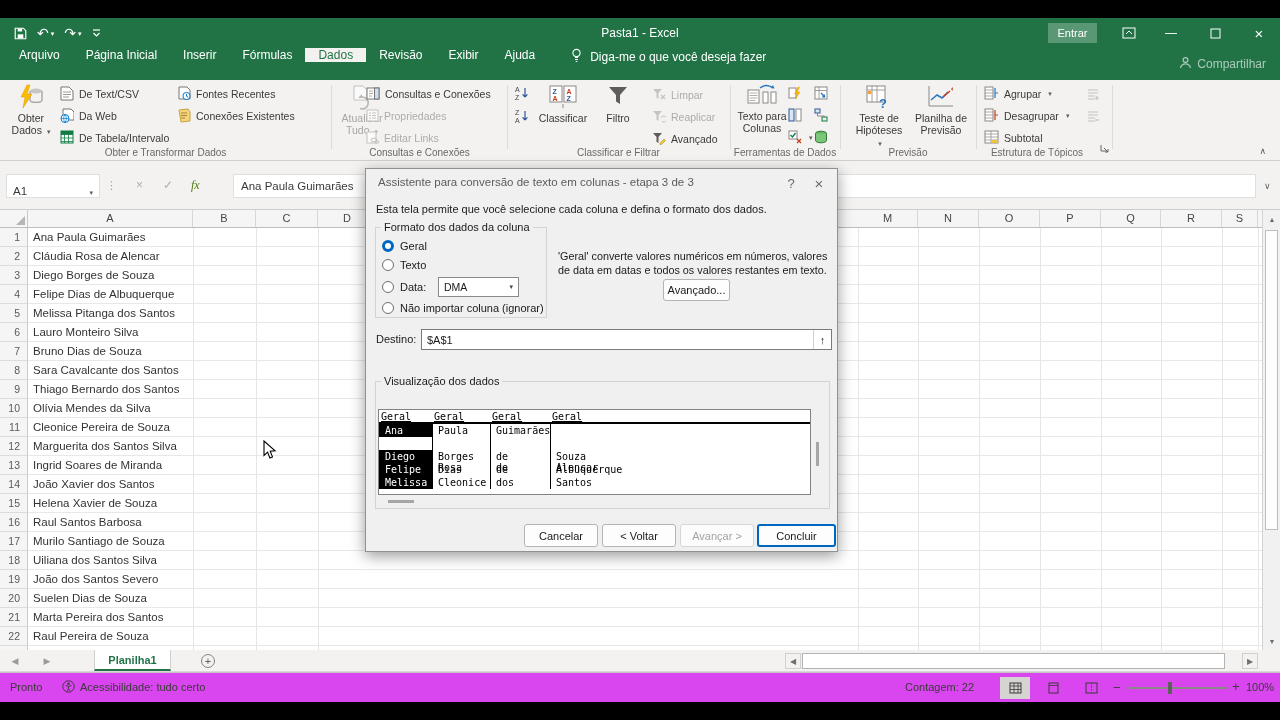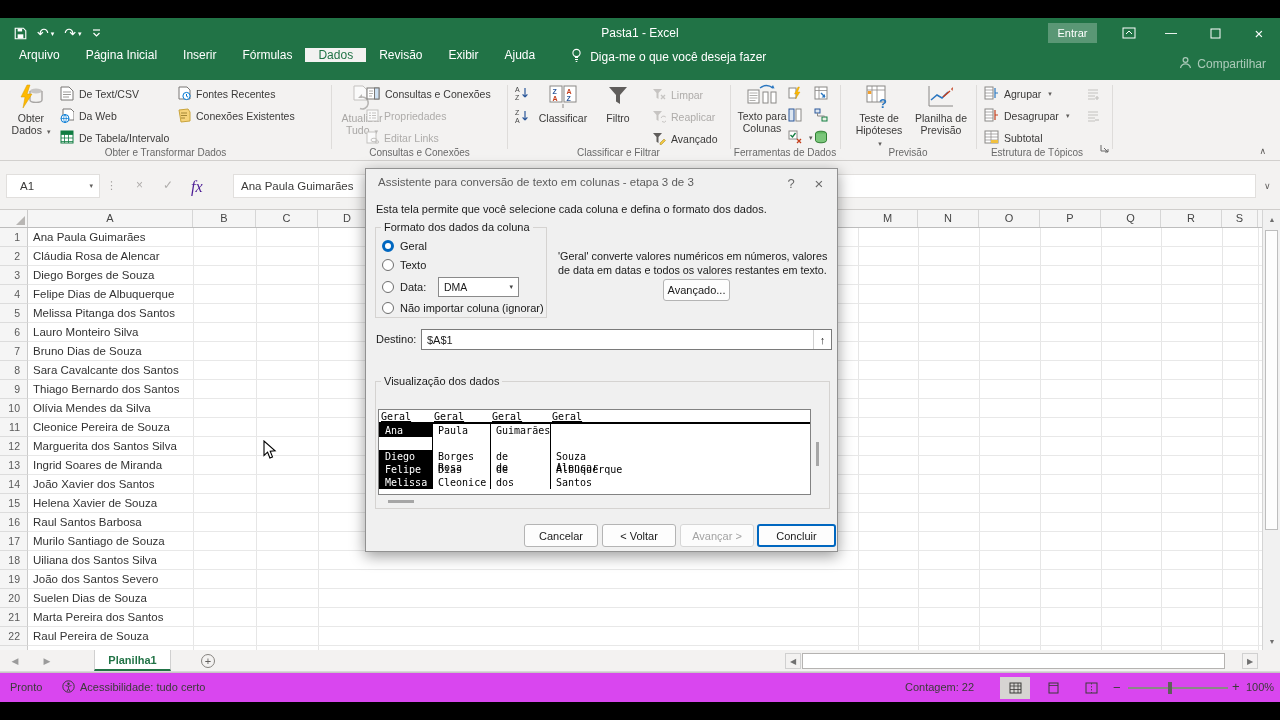--- a/index.html
+++ b/index.html
@@ -26,21 +26,21 @@
   .gsep{position:absolute;top:5px;height:64px;width:1px;background:#dedcda}
   .glabel{position:absolute;bottom:2px;left:0;right:0;text-align:center;font-size:10px;color:#696969;white-space:nowrap}
   .bigbtn{position:absolute;display:flex;flex-direction:column;align-items:center;font-size:10.5px;color:#3b3a39;text-align:center;line-height:12px}
   .bigbtn.dis{color:#a8a6a4}
   .ritem{position:absolute;display:flex;align-items:center;gap:5px;font-size:10.5px;color:#3b3a39;white-space:nowrap;height:18px}
   .ritem.dis{color:#aeacaa}
   .caret{font-size:7px;color:#605e5c;margin-left:2px}
   .dis .caret{color:#b5b3b1}
   
   .fbar{position:absolute;left:0;top:161px;width:1280px;height:49px;background:#f3f2f1;border-bottom:1px solid #cfcdcb}
-  .namebox{position:absolute;left:6px;top:13px;width:94px;height:24px;background:#fff;border:1px solid #e1dfdd;font-size:11.5px;color:#3b3a39;display:flex;align-items:center;padding-left:13px}
+  .namebox{position:absolute;left:6px;top:13px;width:94px;height:24px;background:#fff;border:1px solid #e1dfdd;font-size:11.5px;color:#3b3a39;display:flex;align-items:flex-end;padding-left:6px}
   .ffield{position:absolute;left:233px;top:13px;width:1023px;height:24px;background:#fff;border:1px solid #e1dfdd;font-size:11.5px;color:#3b3a39;display:flex;align-items:center;padding-left:7px;overflow:hidden;white-space:nowrap}
   
   .gridbg{position:absolute;left:0;top:210px;width:1262px;height:440px;background:#fff}
   .colheaders{position:absolute;left:0;top:210px;width:1262px;height:18px;background:#f5f5f5;border-bottom:1px solid #bdbdbd}
   .chcell{position:absolute;top:0;height:17px;text-align:center;font-size:11px;color:#464646;border-right:1px solid #d6d6d6;line-height:17px}
   .corner{position:absolute;left:0;top:0;width:28px;height:17px;border-right:1px solid #cacaca}
   .corner:after{content:"";position:absolute;right:2px;bottom:2px;border-left:9px solid transparent;border-bottom:9px solid #b8b6b4}
   .grid-row{position:absolute;left:0;width:1262px;height:19px;border-bottom:1px solid #e8e8e8}
   .rownum{position:absolute;left:0;top:0;width:28px;height:19px;background:#f5f5f5;border-right:1px solid #cacaca;border-bottom:1px solid #dcdcdc;font-size:10.5px;color:#5a5a5a;text-align:right;padding-right:7px;line-height:18px}
   .cellname{position:absolute;left:33px;top:0;height:19px;font-size:11.5px;color:#333;line-height:18px;white-space:nowrap}
@@ -435,21 +435,21 @@
   </div>
 
   <div class="fbar">
     <div class="namebox">
       <span>A1</span>
       <span class="caret" style="position:absolute;right:6px">▾</span>
     </div>
     <div class="abs" style="left:106px;top:18px;color:#a19f9d;font-size:11px">⋮</div>
     <div class="abs" style="left:136px;top:17px;color:#b0aeac;font-size:12px">×</div>
     <div class="abs" style="left:163px;top:17px;color:#b0aeac;font-size:12px">✓</div>
-    <div class="abs" style="left:191px;top:17px;color:#4c1d95;font-size:16px;font-style:italic;font-family:'Liberation Serif',serif">fx</div>
+    <div class="abs" style="left:191px;top:17px;color:#4d7c0f;font-size:12px;font-style:italic;font-family:'Liberation Serif',serif">fx</div>
     <div class="ffield">Ana Paula Guimarães</div>
     <div class="abs" style="left:1264px;top:20px;color:#605e5c;font-size:9px">∨</div>
   </div>
 
   <div class="gridbg"></div>
   <div id="grid-vlines">
       <div class="vline" style="left: 193px;"></div>
       <div class="vline" style="left: 256px;"></div>
       <div class="vline" style="left: 318px;"></div>
       <div class="vline" style="left: 858px;"></div>

